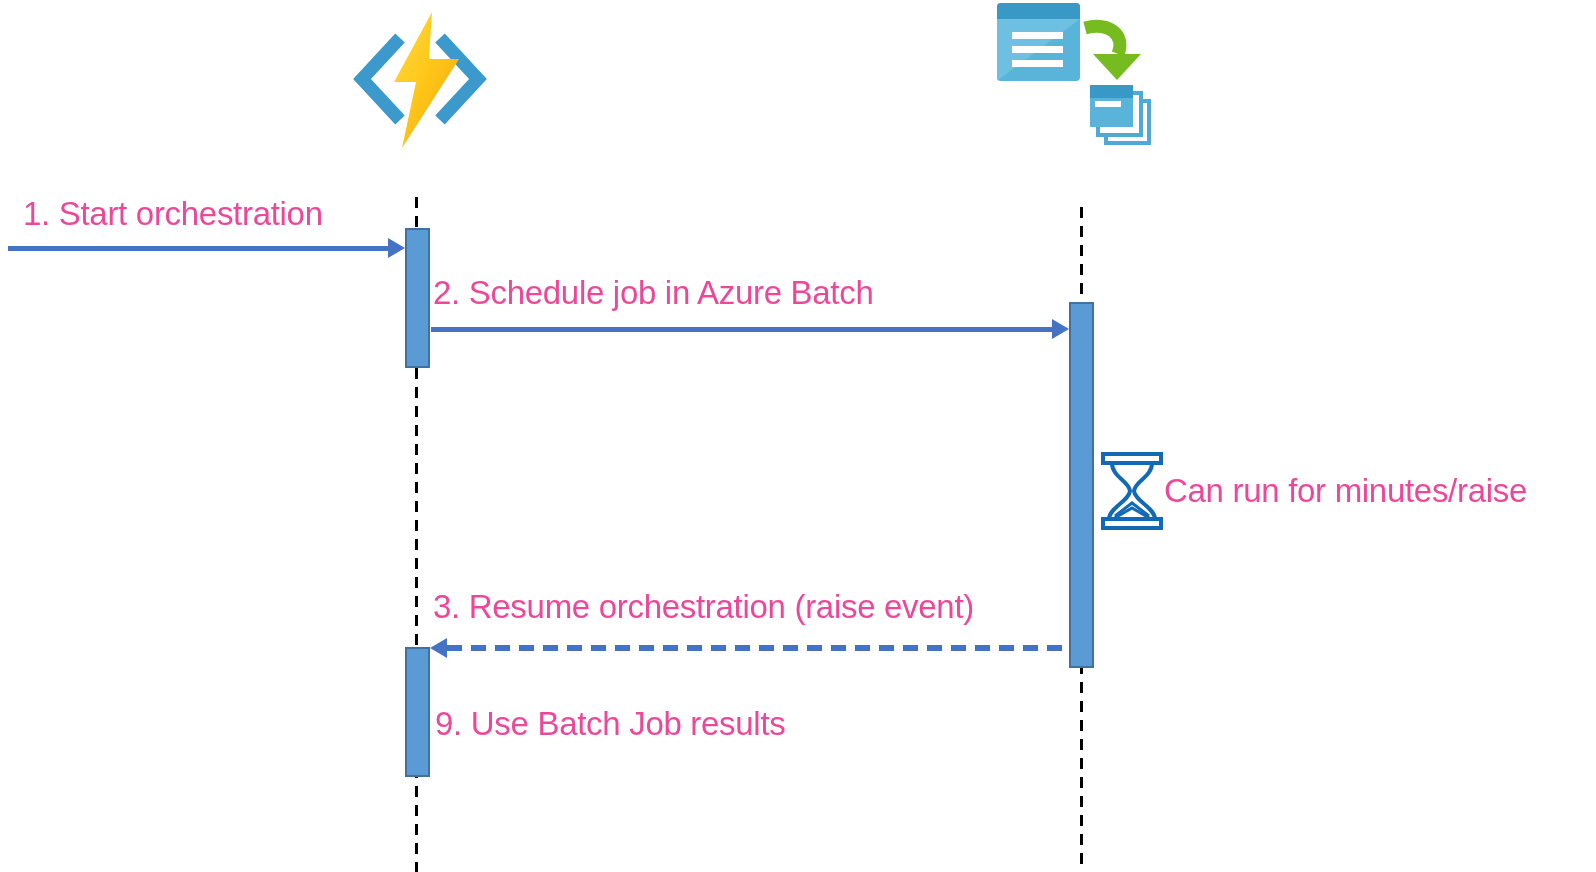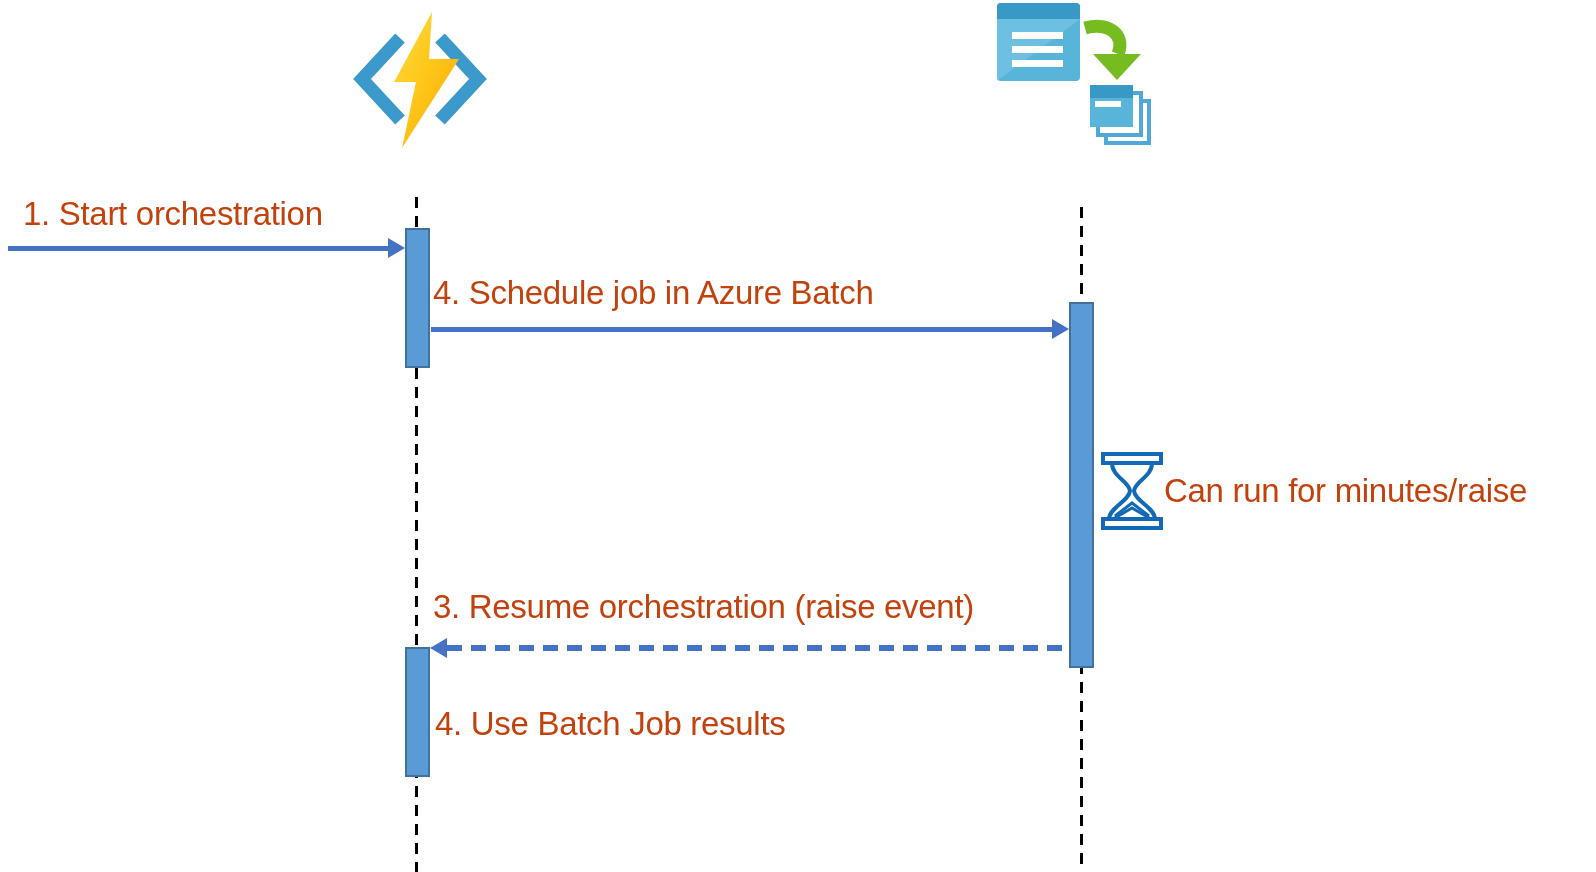--- a/index.html
+++ b/index.html
@@ -1,18 +1,18 @@
 <!DOCTYPE html>
 <html><head>
 <meta charset="utf-8">
 <style>
   html,body{margin:0;padding:0;background:#fff;}
   #canvas{
     position:relative;width:1596px;height:872px;background:#ffffff;
-    font-family:"Liberation Sans",sans-serif;color:#c2410c;overflow:hidden;
+    font-family:"Liberation Sans",sans-serif;color:#ec4899;overflow:hidden;
   }
   
   .lifeline{
     position:absolute;width:3px;
     background:repeating-linear-gradient(to bottom,#000 0 11px,transparent 11px 19px);
     z-index:0;
   }
   .lifeline.left{left:415px;top:197px;height:675px;}
   .lifeline.right{left:1080px;top:207px;height:665px;}
   
@@ -101,27 +101,27 @@
   <div id="bar1" class="bar"></div>
   <div id="barR" class="bar"></div>
   <div id="bar2" class="bar"></div>
 
   <div id="msg1-line" class="line"></div>
   <div id="msg1-head" class="head right"></div>
   <div id="label1" class="msg-label">1. Start orchestration</div>
 
   <div id="msg2-line" class="line"></div>
   <div id="msg2-head" class="head right"></div>
-  <div id="label2" class="msg-label">4. Schedule job in Azure Batch</div>
+  <div id="label2" class="msg-label">2. Schedule job in Azure Batch</div>
 
   <div id="msg3-line" class="line"></div>
   <div id="msg3-head" class="head left"></div>
   <div id="label3" class="msg-label">3. Resume orchestration (raise event)</div>
 
-  <div id="label4" class="msg-label">4. Use Batch Job results</div>
+  <div id="label4" class="msg-label">9. Use Batch Job results</div>
 
   <svg id="hourglass-icon" class="icon-svg" width="62" height="78" viewBox="0 0 62 78">
     <g fill="none" stroke="#1269B6" stroke-width="4">
       <rect x="2" y="2" width="58" height="9"></rect>
       <rect x="2" y="67" width="58" height="9"></rect>
       <path d="M11 11 C11 25, 28 29, 29 39 C28 49, 8 56, 8 67"></path>
       <path d="M51 11 C51 25, 34 29, 33 39 C34 49, 54 56, 54 67"></path>
       <path d="M14 64 L31 51 L48 64" stroke-width="3"></path>
       <path d="M12 67 L31 56 L50 67" stroke-width="3"></path>
     </g>

